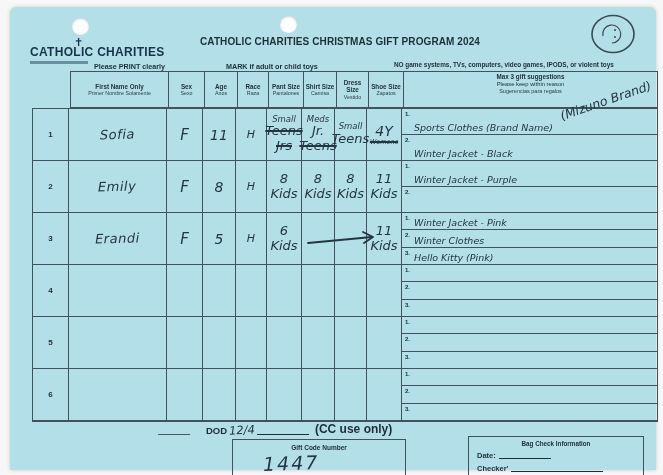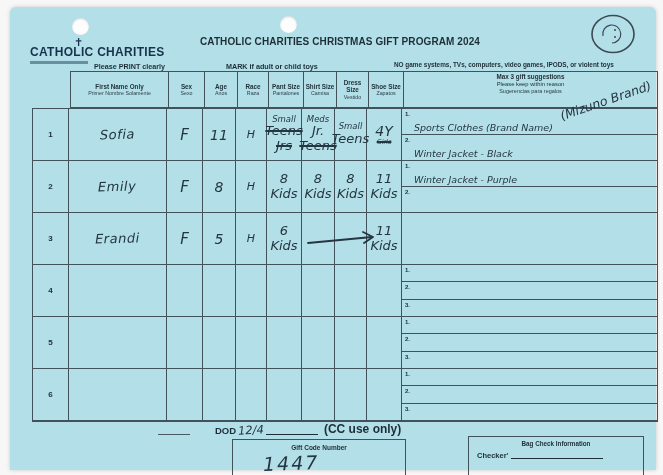--- a/index.html
+++ b/index.html
@@ -73,21 +73,21 @@
   .s-tiny{font-size:6.5px;}
   .strike{text-decoration:line-through;text-decoration-thickness:1.5px;}
 
   .mizuno{position:absolute;left:548px;top:86px;transform:rotate(-19deg);font-size:12.5px;
           white-space:nowrap;z-index:5;}
 
   .arrow3{position:absolute;left:273px;top:122px;z-index:4;}
 
   
   .stray-dash{position:absolute;left:148px;top:427px;width:32px;border-top:1.6px solid #4a5a62;}
-  .dod{position:absolute;left:205px;top:415px;display:flex;align-items:flex-end;}
+  .dod{position:absolute;left:196px;top:415px;display:flex;align-items:flex-end;}
   .dod-label{font-size:9.5px;font-weight:bold;color:var(--print);}
   .dod-val{font-size:11.5px;margin:0 2px -1px 2px;transform:rotate(-3deg);}
   .dod-line{width:52px;border-bottom:1.4px solid var(--print);margin:0 6px 1px 0;}
   .cc-label{font-size:12px;font-weight:bold;color:var(--print);}
 
   .giftcode{position:absolute;left:222px;top:432px;width:174px;height:43px;
             border:1.6px solid var(--line);}
   .giftcode-label{text-align:center;font-size:6.5px;font-weight:bold;color:var(--print);margin-top:4px;}
   .giftcode-val{position:absolute;left:30px;top:12px;font-size:19px;letter-spacing:2px;transform:rotate(-2deg);}
 
@@ -202,21 +202,21 @@
         </div>
         <div class="c w-dress">
           <div class="stack">
             <span class="hw s-md">Small</span>
             <span class="hw s-sm">Teens</span>
           </div>
         </div>
         <div class="c w-shoe">
           <div class="stack">
             <span class="hw s-big">4Y</span>
-            <span class="hw s-tiny strike">Girls</span>
+            <span class="hw s-tiny strike">Womens</span>
           </div>
         </div>
         <div class="c w-gifts">
           <div class="gline">
             <span class="gnum">1.</span>
             <span class="hw gtext">Sports Clothes (Brand Name)</span>
           </div>
           <div class="gline">
             <span class="gnum">2.</span>
             <span class="hw gtext">Winter Jacket - Black</span>
@@ -296,20 +296,34 @@
             <span class="hw s-num">6</span>
             <span class="hw s-sm">Kids</span>
           </div>
         </div>
         <div class="c w-shirt"></div>
         <div class="c w-dress"></div>
         <div class="c w-shoe">
           <div class="stack">
             <span class="hw s-num">11</span>
             <span class="hw s-sm">Kids</span>
+          </div>
+        </div>
+        <div class="c w-gifts">
+          <div class="gline">
+            <span class="gnum">1.</span>
+            <span class="hw gtext">Winter Jacket - Pink</span>
+          </div>
+          <div class="gline">
+            <span class="gnum">2.</span>
+            <span class="hw gtext">Winter Clothes</span>
+          </div>
+          <div class="gline">
+            <span class="gnum">3.</span>
+            <span class="hw gtext">Hello Kitty (Pink)</span>
           </div>
         </div>
       </div>
 
       <div class="brow">
         <div class="c w-num">
             <span class="rownum">4</span>
           </div>
         <div class="c w-name"></div>
         <div class="c w-sex"></div>
@@ -400,19 +414,23 @@
     </div>
 
     <div class="giftcode">
       <div class="giftcode-label">Gift Code Number</div>
       <div class="hw giftcode-val">1447</div>
     </div>
 
     <div class="bagcheck">
       <div class="bag-title">Bag Check Information</div>
       <div class="bag-row">
+        <span class="bag-label">Date:</span>
+        <span class="bag-line line-date"></span>
+      </div>
+      <div class="bag-row">
         <span class="bag-label">Checker'</span>
         <span class="bag-line line-checker"></span>
       </div>
     </div>
 
   </div>
 </div>
 
 </body></html>

